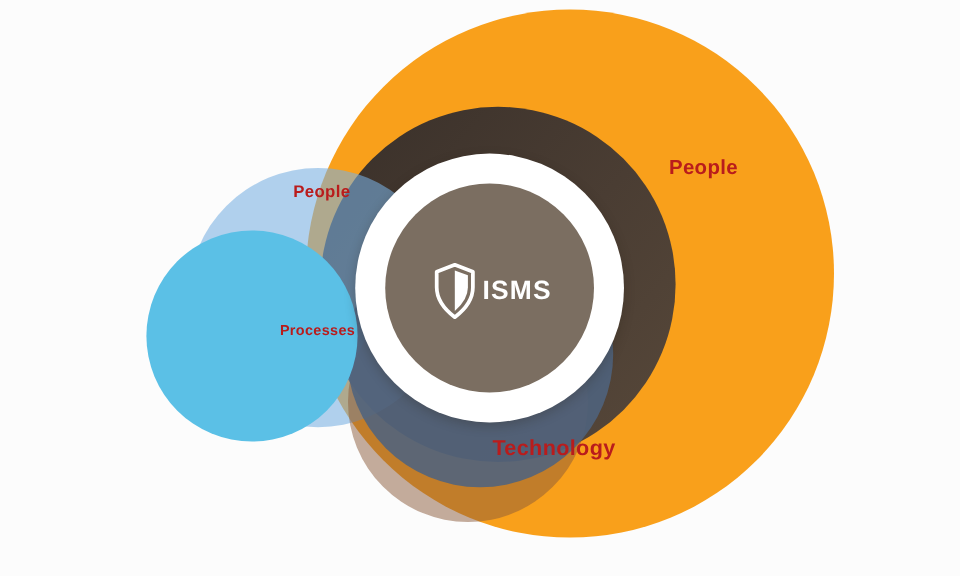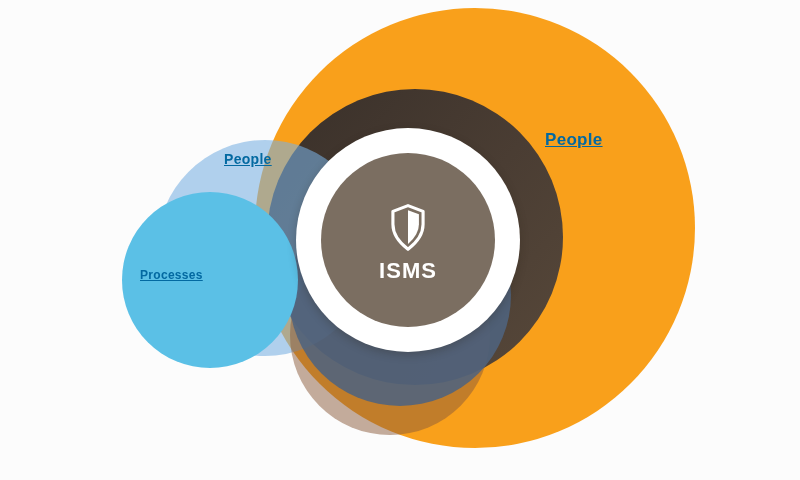--- a/index.html
+++ b/index.html
@@ -39,33 +39,32 @@
 
   
   .c-ring { left: 296px; top: 128px; width: 224px; height: 224px;
     background: #FFFFFF;
     box-shadow: 0 3px 9px rgba(40,30,20,0.25); }
 
   
   .c-core { left: 321px; top: 153px; width: 174px; height: 174px;
     background: radial-gradient(circle at 46% 62%, #82746 7, #7C6F62 45%, #6F6255 100%);
     background-color: #7B6E61;
-    display: flex; flex-direction: column; align-items: center;
+    display: flex; flex-direction: row; align-items: center;
     justify-content: center; }
 
   .shield { margin-top: 6px; }
 
   .label {
     position: absolute;
-    color: #0369a1;
+    color: #b91c1c;
     font-weight: bold;
-    text-align: left;
+    text-align: right;
     white-space: nowrap;
     letter-spacing: 0.3px;
-    text-decoration: underline;
   }
   .label-isms {
     color: #FFFFFF; font-weight: bold; font-size: 22px;
     letter-spacing: 1px; margin-top: 4px;
   }
   .label-people-outer { left: 545px; top: 130px; width: 70px; font-size: 17px; }
   .label-people-inner { left: 224px; top: 151px; width: 68px; font-size: 14px; }
   .label-processes    { left: 140px; top: 268px; width: 156px; font-size: 12px; }
   .label-technology   { left: 353px; top: 363px; width: 160px; font-size: 18px; }
 </style>
@@ -95,14 +94,15 @@
     </svg>
     <div class="label-isms">ISMS</div>
   </div>
 
   <div class="label label-people-outer">People</div>
 
   <div class="label label-people-inner">People</div>
 
   <div class="label label-processes">Processes</div>
 
+  <div class="label label-technology">Technology</div>
 
 </div>
 
 </body></html>

